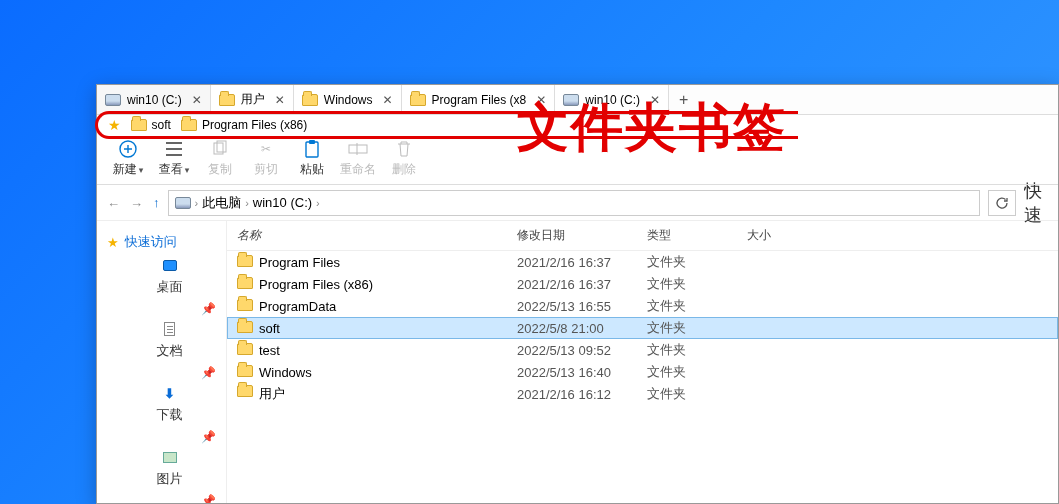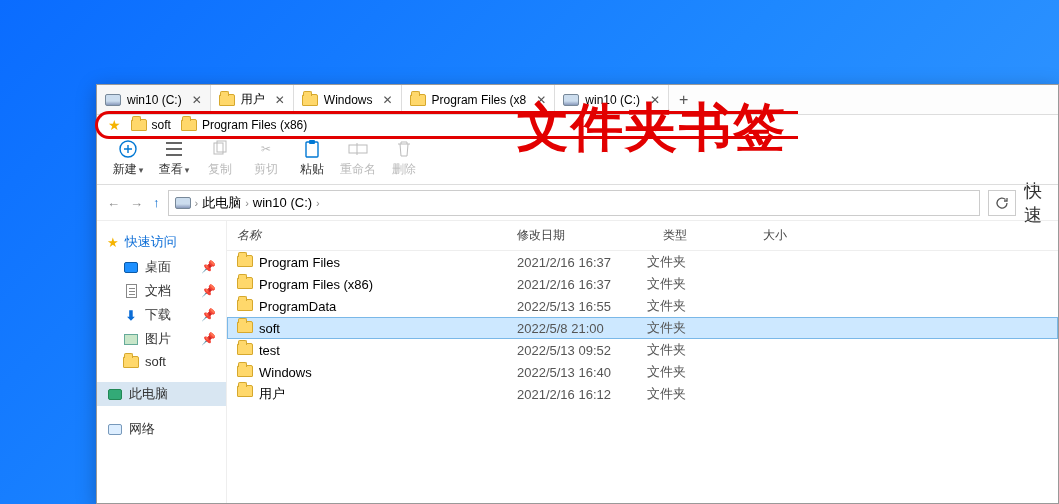--- a/index.html
+++ b/index.html
@@ -39,35 +39,35 @@
   .crumb-sep { color:#888; font-size:11px; }
   .refresh { width:28px; height:26px; border:1px solid #ccc; display:flex; align-items:center; justify-content:center; color:#555;}
   .searchlbl { width:24px; font-size:18px; color:#333; overflow:hidden; }
 
   
   .body { flex:1; display:flex; overflow:hidden; }
   .sidebar { width:130px; border-right:1px solid #eee; padding:8px 0; font-size:13px; }
   .group { margin-bottom:10px; }
   .gtitle { display:flex; align-items:center; gap:6px; padding:4px 10px; color:#333; }
   .gtitle.quick { color:#0a6cd6; }
-  .sitem { display:flex; align-items:center; gap:6px; padding:3px 10px 3px 26px; color:#333; }
+  .sitem { display:flex; align-items:center; gap:6px; padding:3px 10px 3px 26px; color:#333;flex-direction:column; }
   .sitem.sel { background:#d8e6f2; }
   .pin { margin-left:auto; color:#8aa; font-size:12px; }
   .icon-sm { width:16px; height:14px; display:inline-flex; align-items:center; justify-content:center; }
   .desktop-ico { width:14px;height:11px;background:#1e90ff;border:1px solid #0b5aa8;border-radius:2px;}
   .doc-ico { width:11px;height:14px;background:#fff;border:1px solid #888;position:relative;}
   .doc-ico::after{content:"";position:absolute;left:2px;top:3px;width:6px;height:1px;background:#888;box-shadow:0 3px #888,0 6px #888;}
   .dl-ico { color:#0a6cd6; font-weight:bold;}
   .pic-ico { width:14px;height:11px;background:#c8e6c9;border:1px solid #6a9;}
   .pc-ico { width:14px;height:11px;background:#3a7;border:1px solid #285;border-radius:2px;}
   .net-ico { width:14px;height:11px;background:#def;border:1px solid #79b;border-radius:2px;}
 
   .files { flex:1; display:flex; flex-direction:column; font-size:13px; }
   .cols { display:flex; padding:6px 10px; border-bottom:1px solid #eee; color:#444; font-size:12px;}
-  .c-name{width:280px;font-style:italic;} .c-date{width:130px;} .c-type{width:100px;margin-left:16px;} .c-size{width:60px;}
+  .c-name{width:280px;font-style:italic;} .c-date{width:130px;} .c-type{width:100px;} .c-size{width:60px;}
   .rows { flex:1; overflow:auto; }
   .row { display:flex; align-items:center; padding:2px 10px; height:22px; }
   .row.sel { background:#cde8ff; border:1px solid #7ab8e8; padding:1px 9px; }
   .row .nm { display:flex; align-items:flex-start; gap:6px; width:280px; }
   .row .dt { width:130px; color:#555;} .row .tp{width:100px;color:#555;} .row .sz{width:60px;}
 
   .star-sm{color:#f5b301;}
 </style>
 </head>
 <body>

